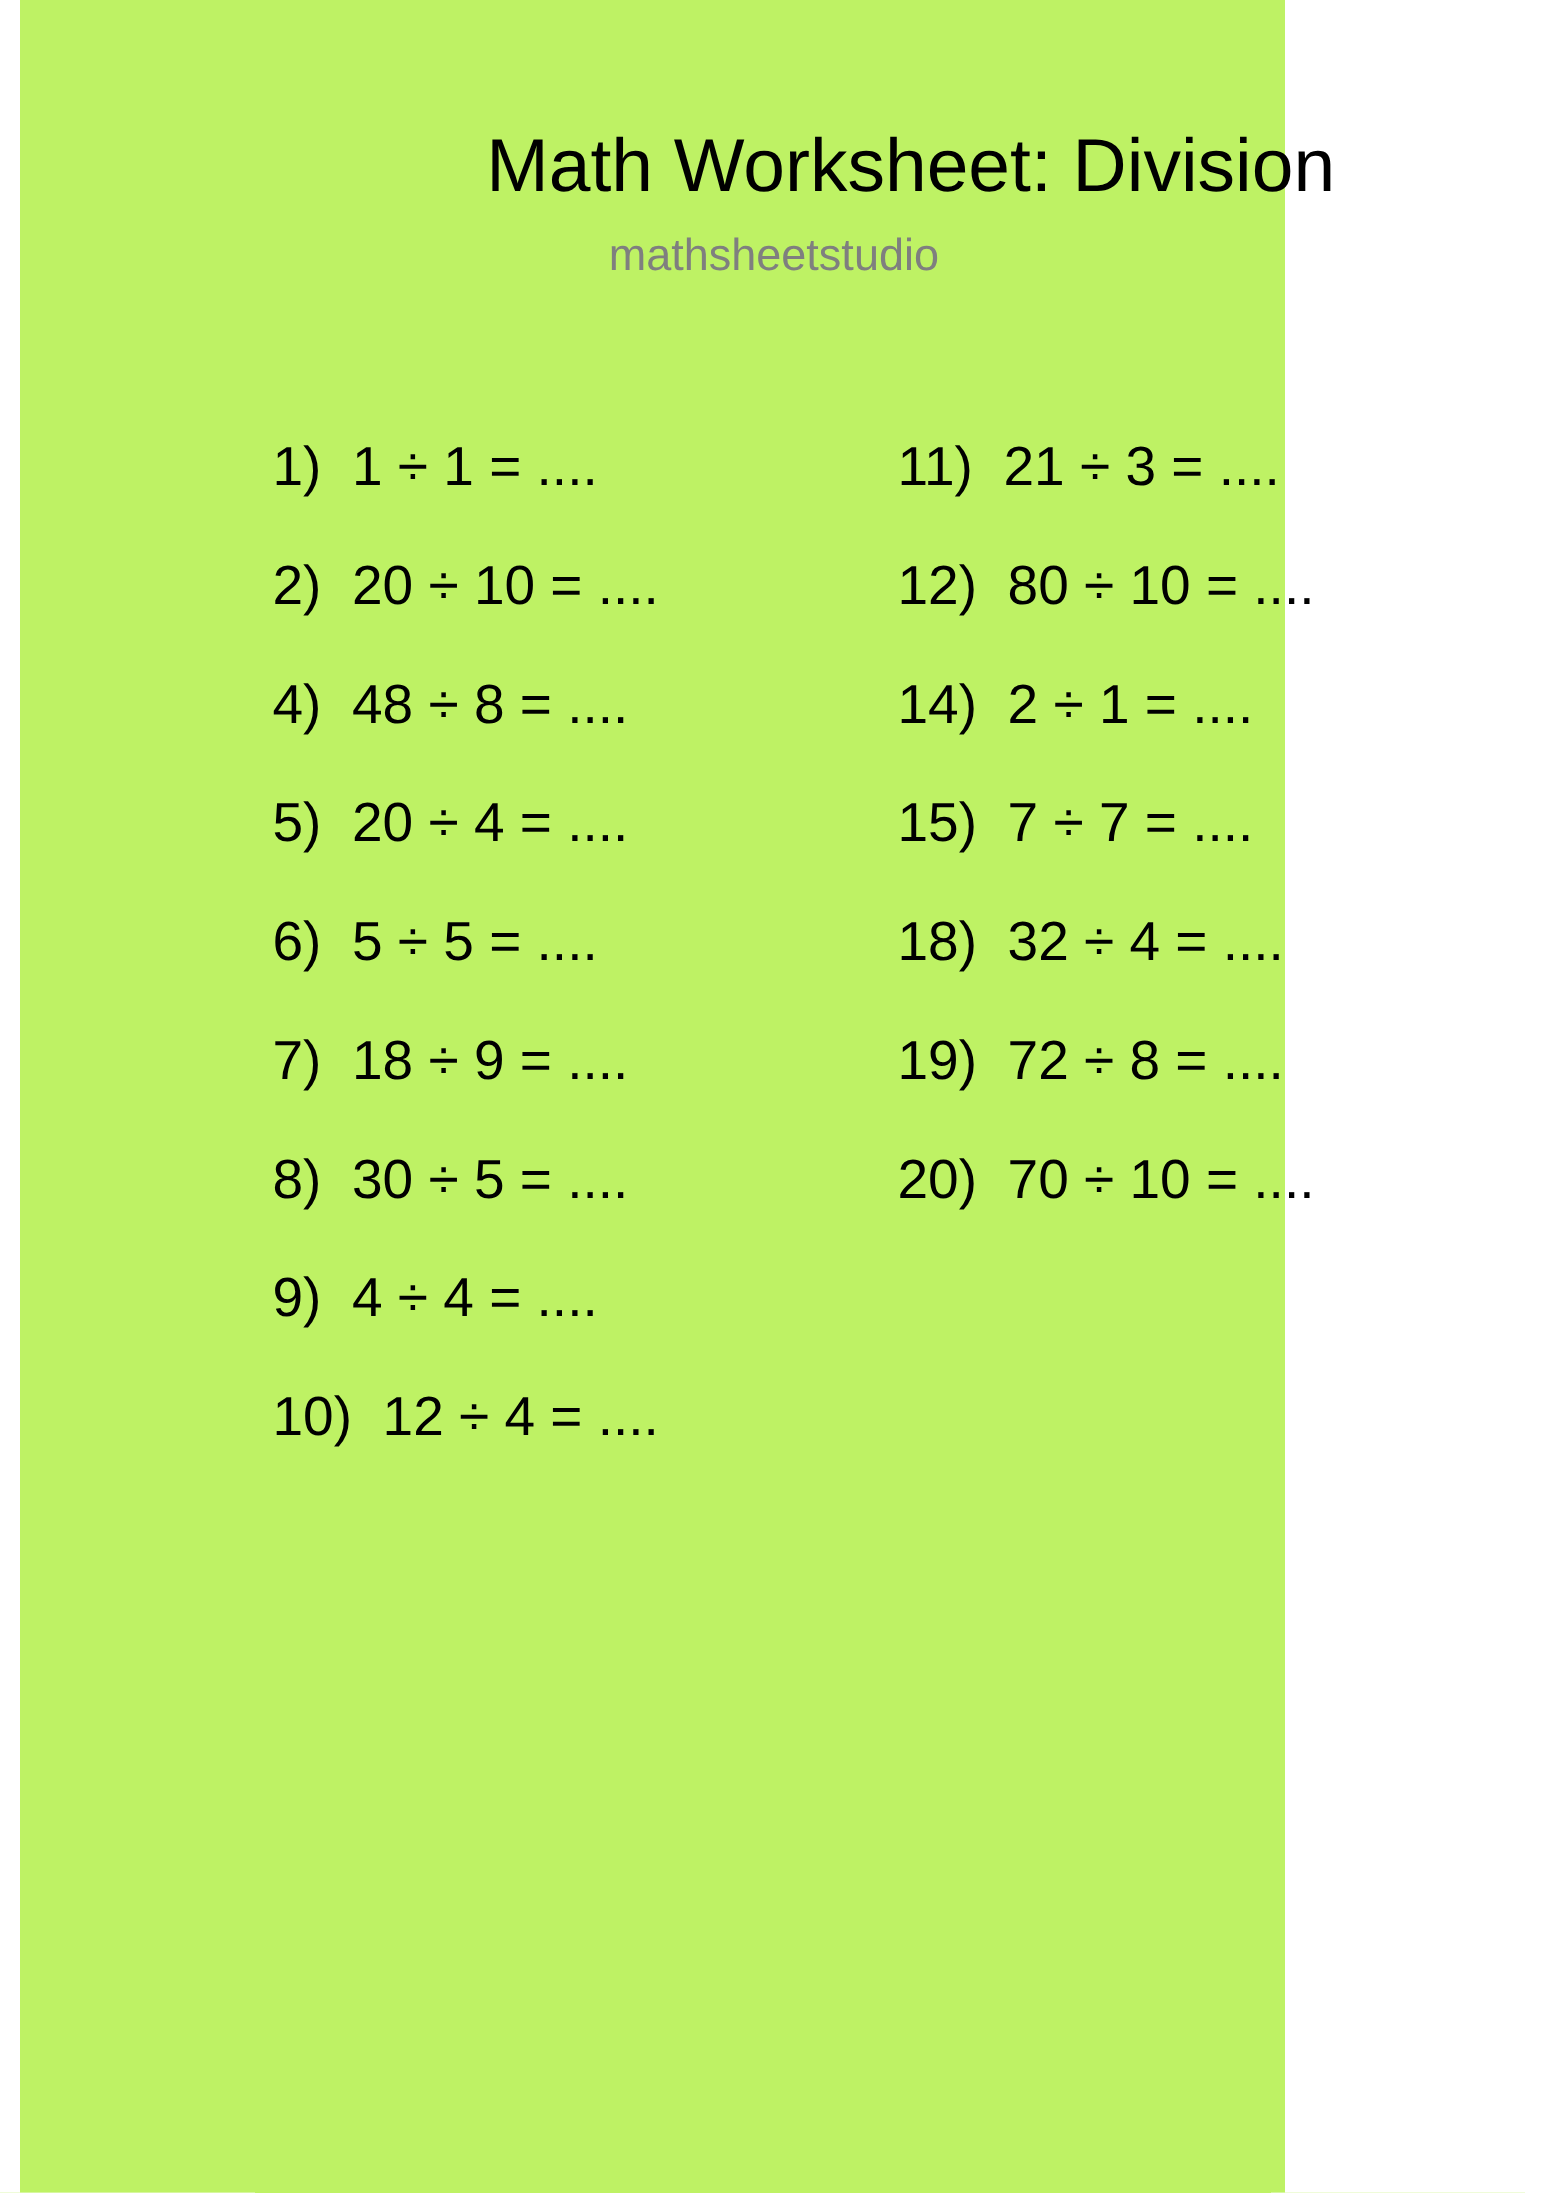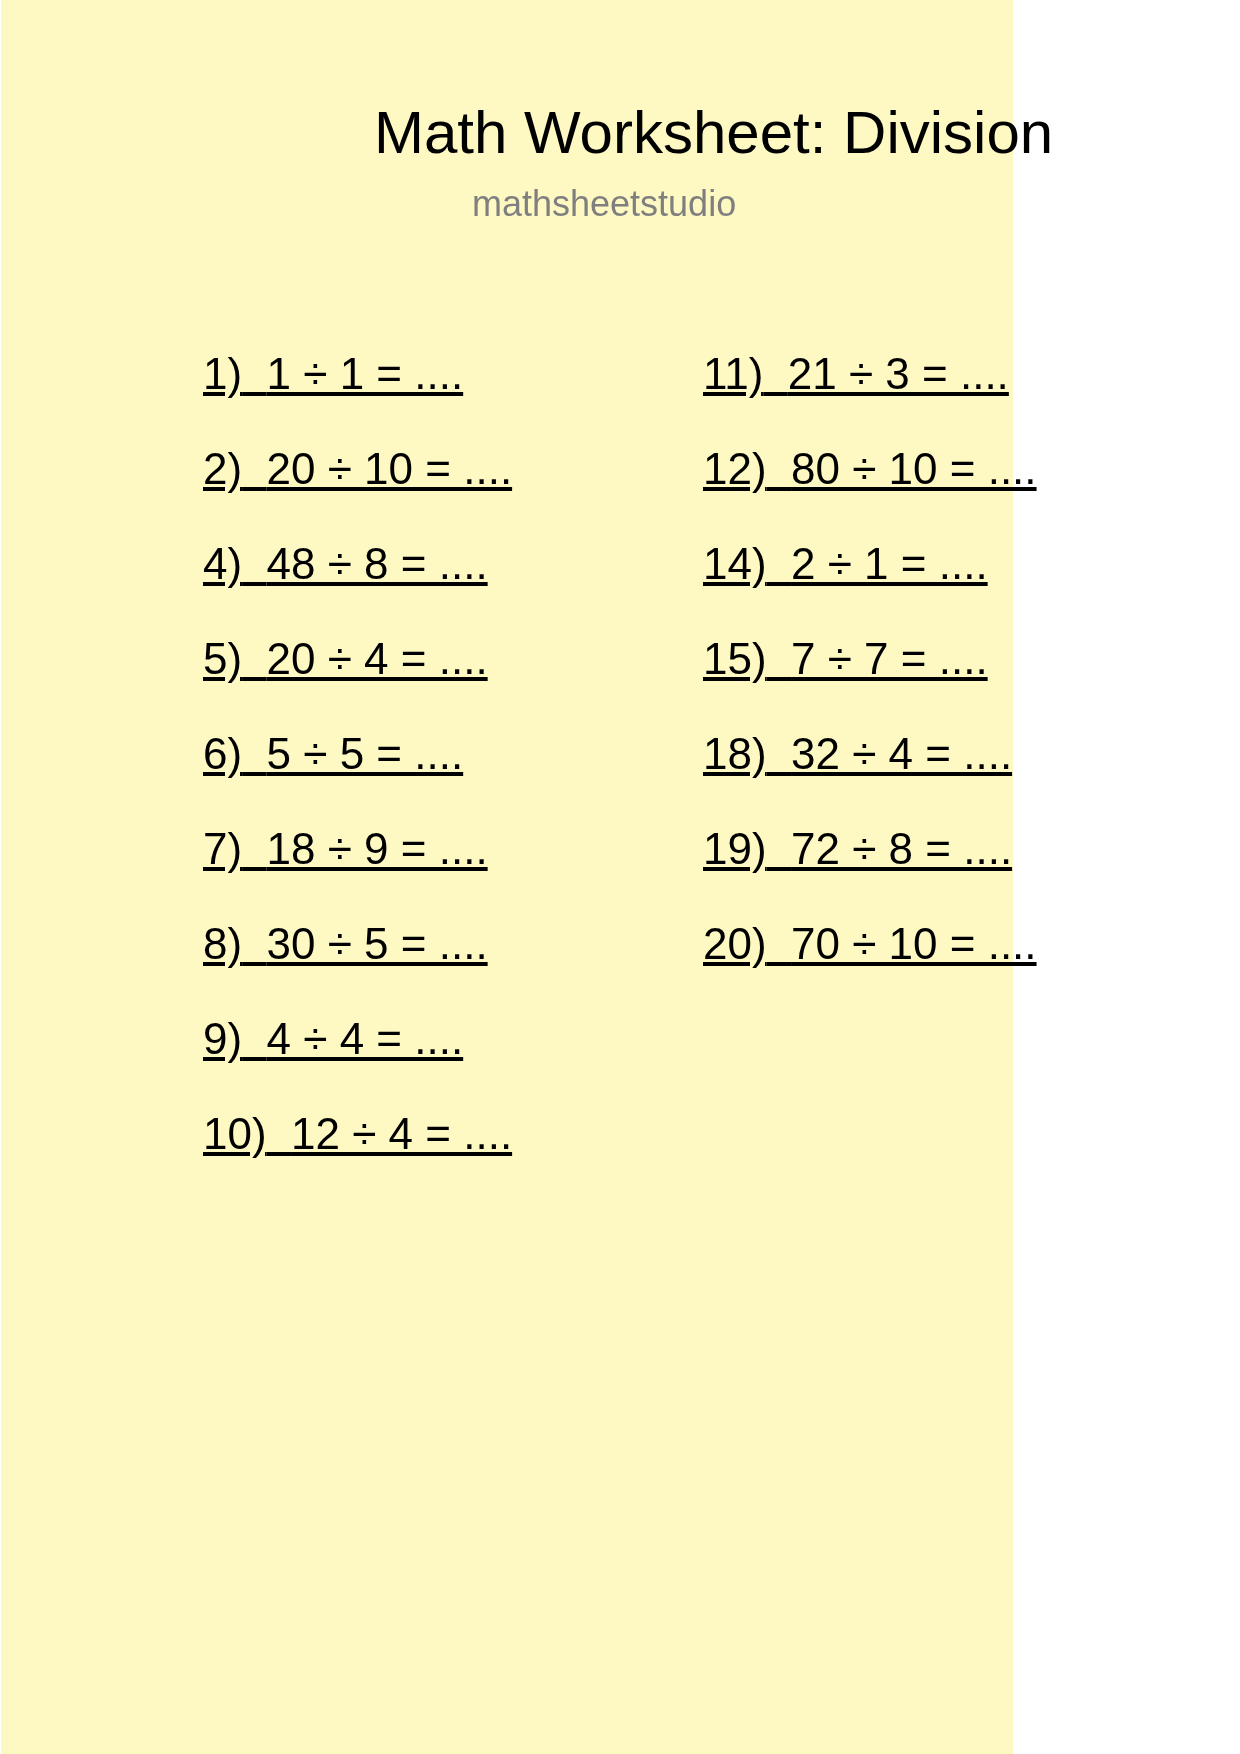--- a/index.html
+++ b/index.html
@@ -10,24 +10,24 @@
   body {
     width: 1240px;
     height: 1754px;
     position: relative;
     overflow: hidden;
     font-family: "Liberation Sans", sans-serif;
     color: #000000;
   }
   .page {
     position: absolute;
-    left: 1px; top: 0;
+    left: 16px; top: 0;
     width: 1012px;
     height: 1754px;
-    background: #fef9c3;
+    background: #bef264;
   }
   .title {
     position: absolute;
     left: 373px;
     top: 103px;
     font-size: 60px;
     line-height: 60px;
     white-space: nowrap;
     color: #000000;
   }
@@ -44,21 +44,20 @@
     position: absolute;
     top: 352px;
   }
   .col-left { left: 202px; }
   .col-right { left: 702px; }
   .problem {
     height: 95px;
     font-size: 44px;
     line-height: 44px;
     white-space: pre;
-    text-decoration: underline;
   }
   .num { display: inline; }
 </style>
 </head>
 <body>
 
 <div class="page">
   <div class="title">Math Worksheet: Division</div>
   <div class="subtitle">mathsheetstudio</div>
 

